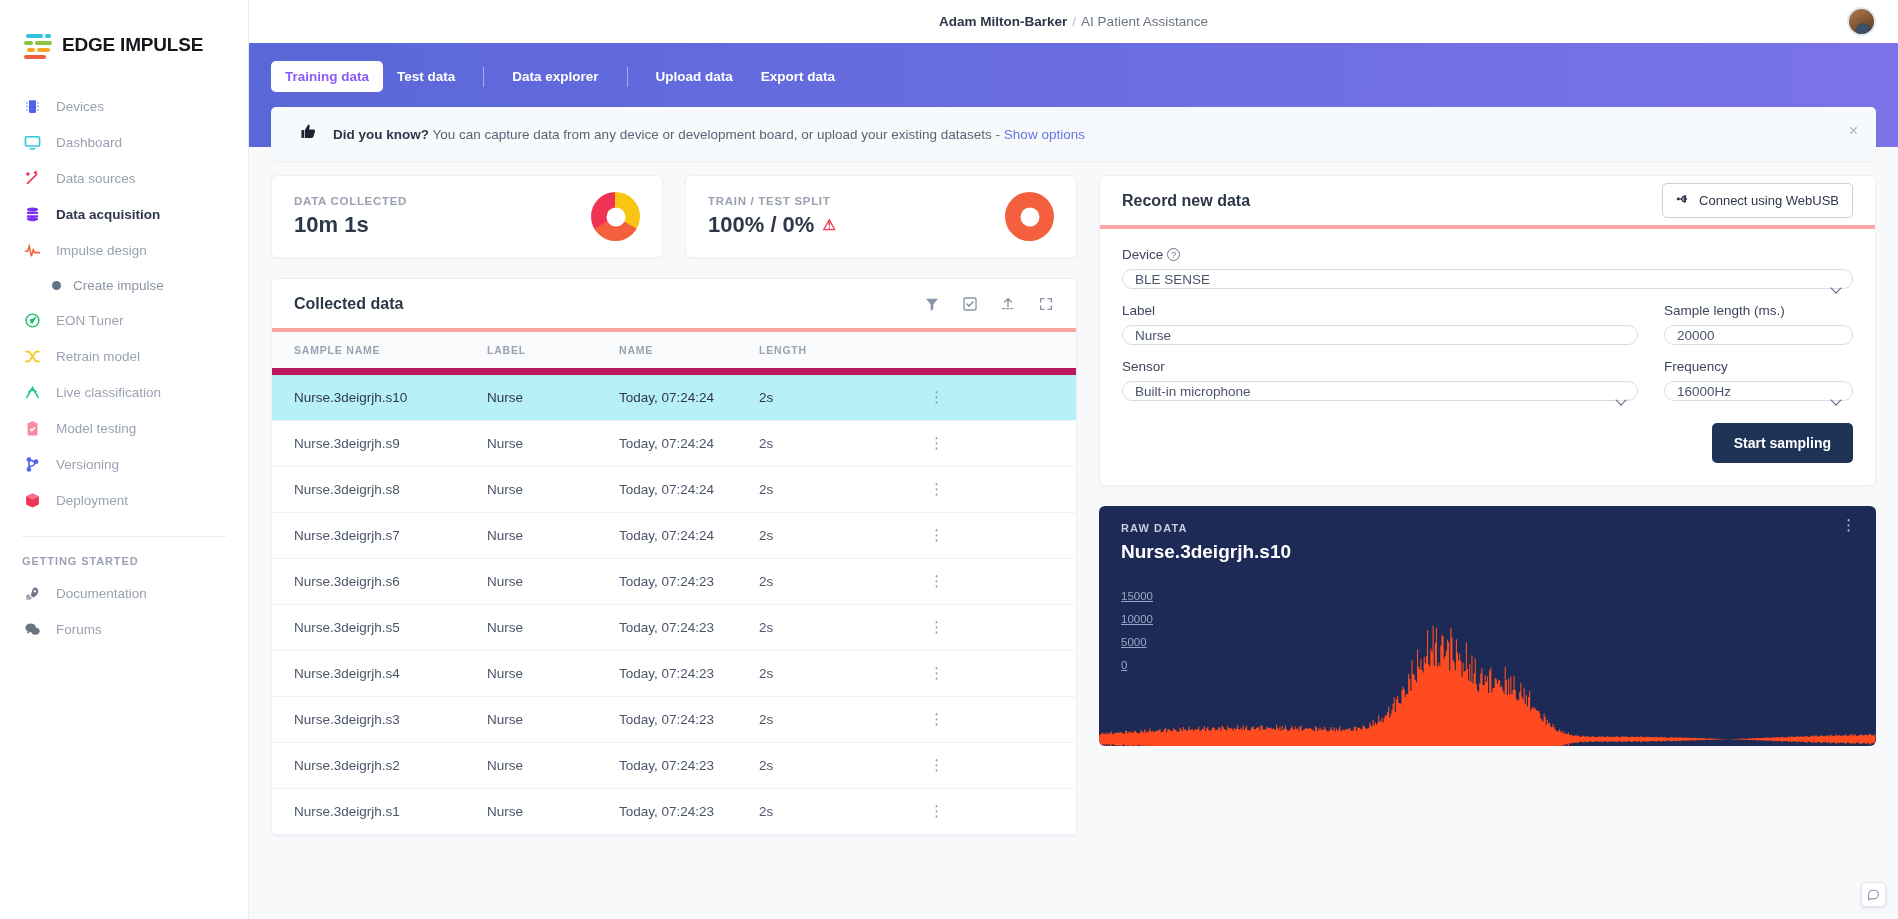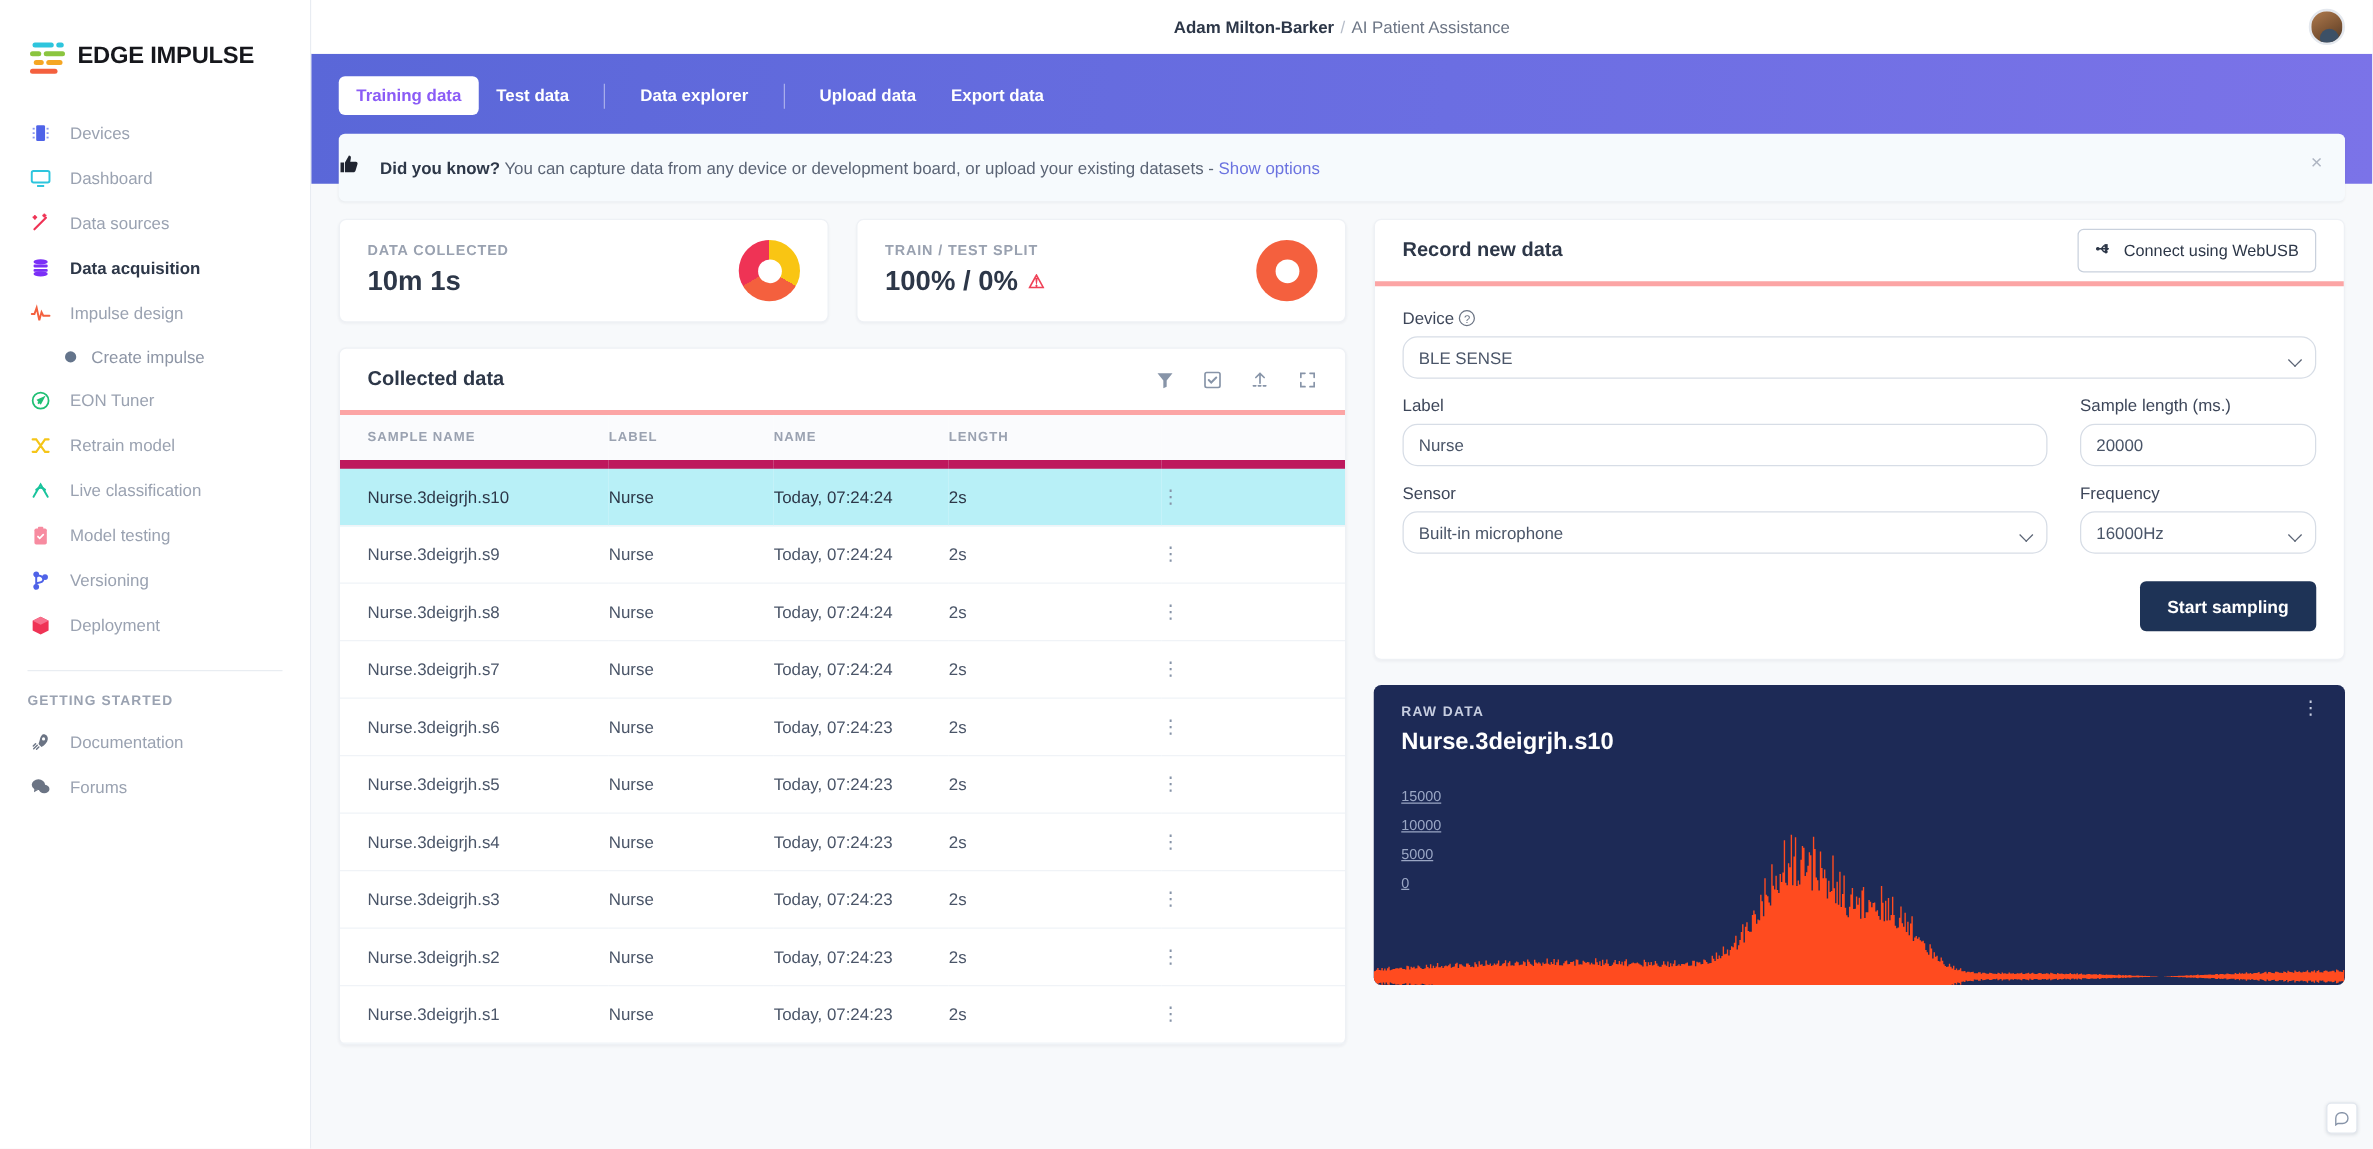--- a/index.html
+++ b/index.html
@@ -70,21 +70,21 @@
   .tab {
     font-size: 13.5px; font-weight: 600; color: #ffffff; padding: 8px 14px;
     border-radius: 5px; cursor: pointer; white-space: nowrap;
   }
   .tab.active { background: #ffffff; color: #8b5cf6; }
   .tab-divider { width: 1px; height: 20px; background: rgba(255,255,255,.45); margin: 0 14px; }
 
   .banner-wrap { padding: 0 22px; margin-top: -40px; }
   .banner {
     background: #f6fafd; border-radius: 5px; height: 54px;
-    display: flex; align-items: center; padding: 0 0; position: relative;
+    display: flex; align-items: center; padding: 0 29px; position: relative;
     box-shadow: 0 1px 2px rgba(20,30,60,.05);
   }
   .banner .thumb { font-size: 17px; margin-right: 16px; color: #1f2430; }
   .banner-text { font-size: 13.5px; color: #5b6475; }
   .banner-text b { color: #2d3748; font-weight: 700; }
   .banner-text a { color: #6b73e0; text-decoration: none; }
   .banner .x { position: absolute; right: 18px; top: 16px; color: #aeb5c2; font-size: 16px; cursor: pointer; line-height: 1;}
 
   .content { display: flex; gap: 22px; padding: 14px 22px 0 22px; }
   .left-col { width: 806px; flex: 0 0 806px; }
@@ -143,21 +143,21 @@
     font-size: 13px; color: #2d3748; padding: 8px 13px; display: flex; align-items: center; gap: 8px;
     cursor: pointer; font-weight: 500;
   }
   .frow { display: flex; gap: 26px; margin-top: 14px; }
   .fgroup { flex: 1; }
   .fgroup.narrow { flex: 0 0 189px; }
   .flabel { font-size: 13.5px; color: #3d4659; margin-bottom: 7px; display: flex; align-items: center; gap: 4px; }
   .qmark { width: 13px; height: 13px; border: 1.3px solid #6b7484; border-radius: 50%; font-size: 9px;
            display: inline-flex; align-items: center; justify-content: center; color: #6b7484; }
   .fctrl {
-    width: 100%; height: 34px; border: 1px solid #d7dde6; border-radius: 12px;
+    width: 100%; height: 20px; border: 1px solid #d7dde6; border-radius: 12px;
     background: #fff; font-size: 13.5px; color: #4a5568; padding: 0 12px;
     font-family: "Liberation Sans", sans-serif; appearance: none;
   }
   select.fctrl { background-image: none; }
   .selwrap { position: relative; }
   .selwrap::after {
     content: ""; position: absolute; right: 13px; top: 15px;
     width: 7px; height: 7px; border-right: 1.7px solid #5b6475; border-bottom: 1.7px solid #5b6475;
     transform: rotate(45deg); pointer-events: none;
   }

